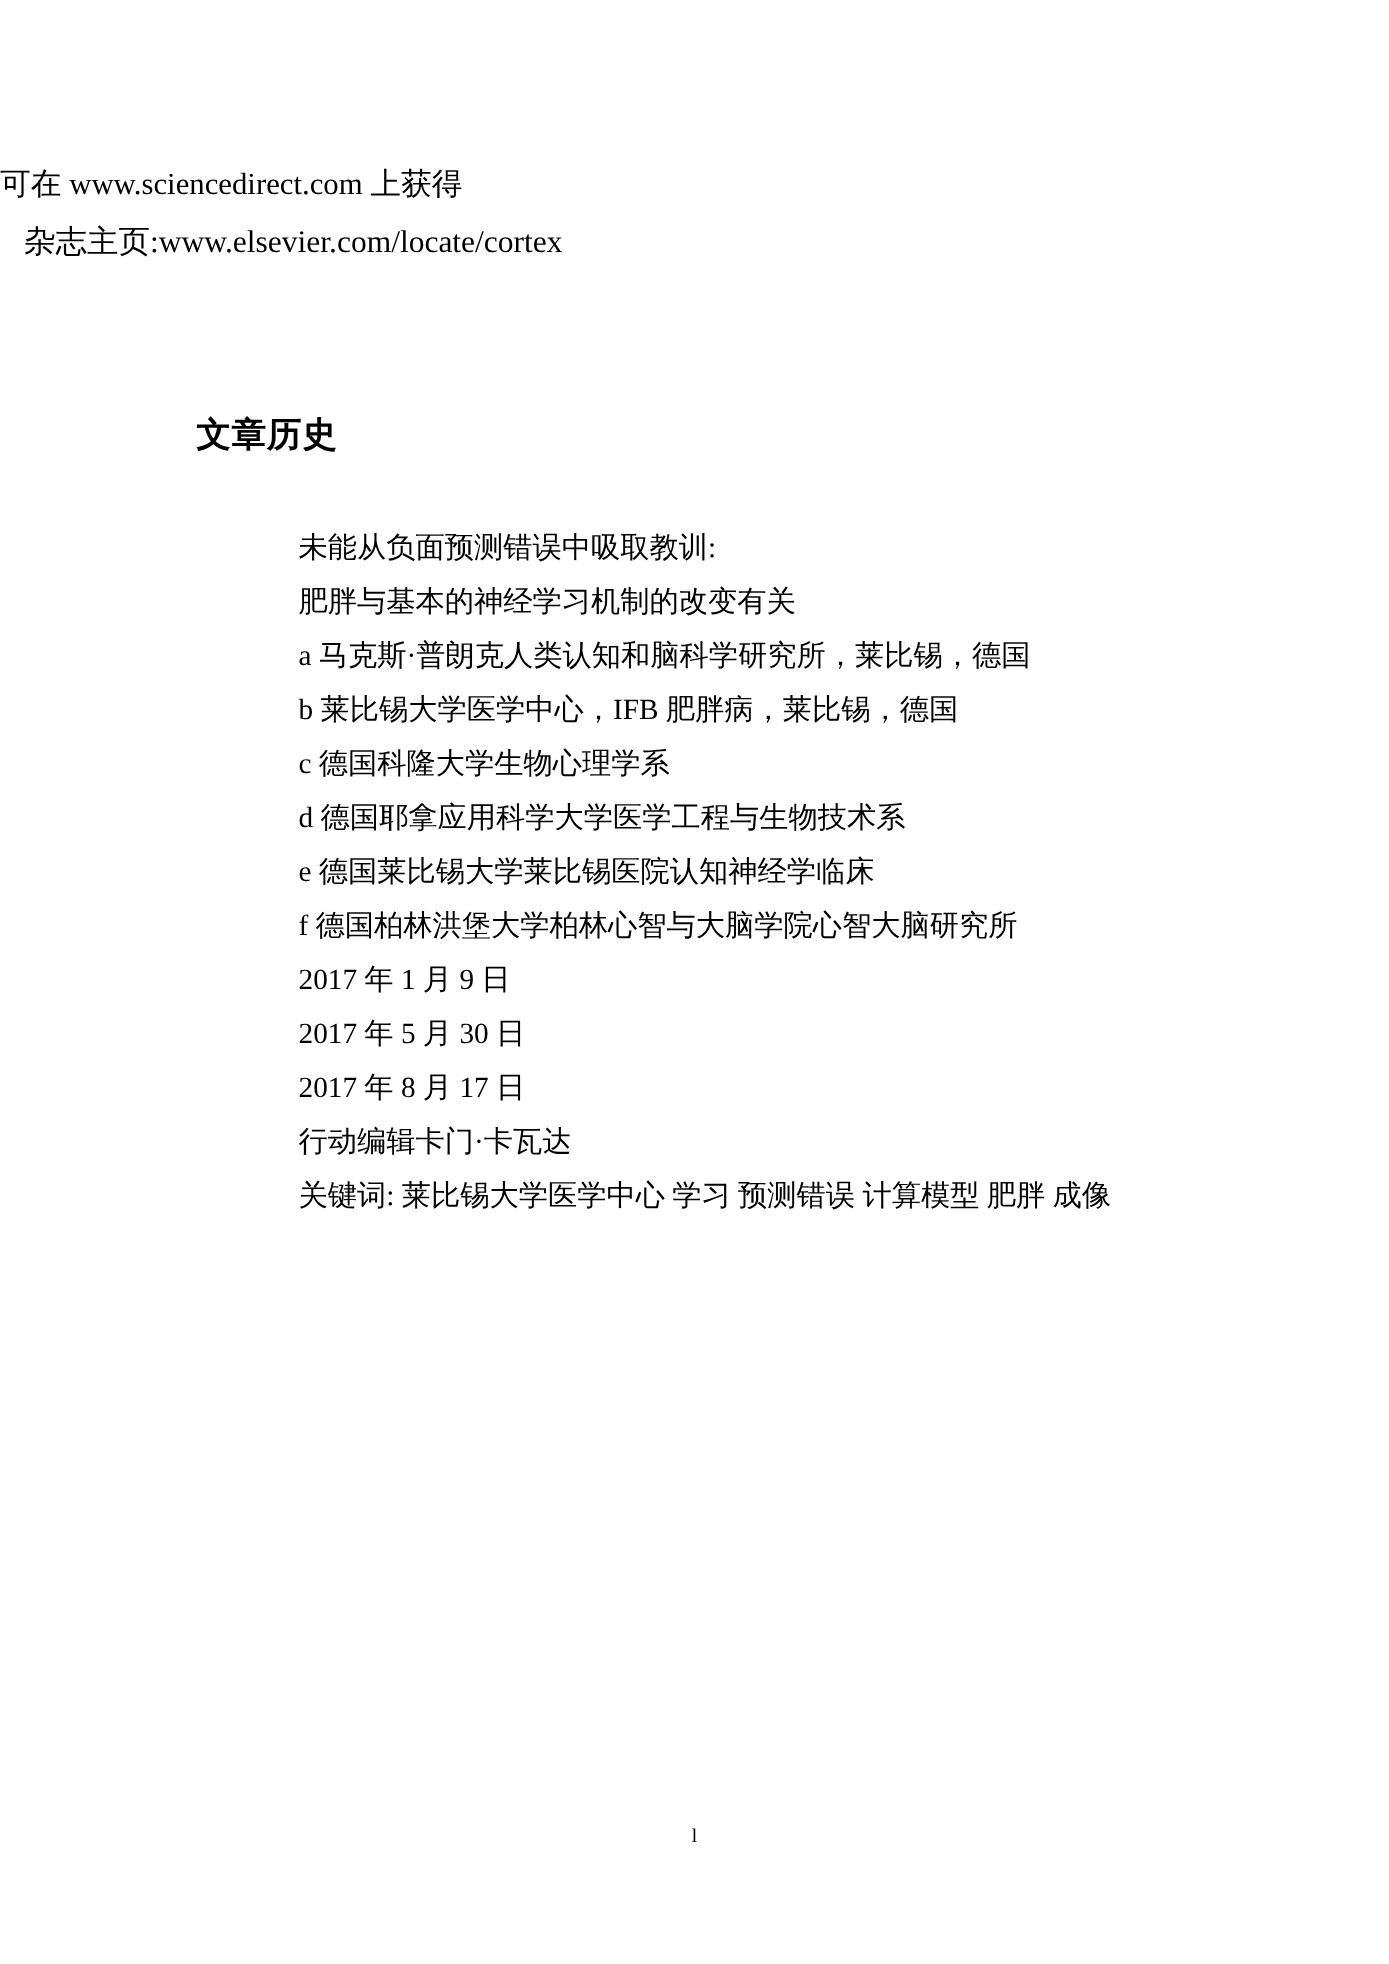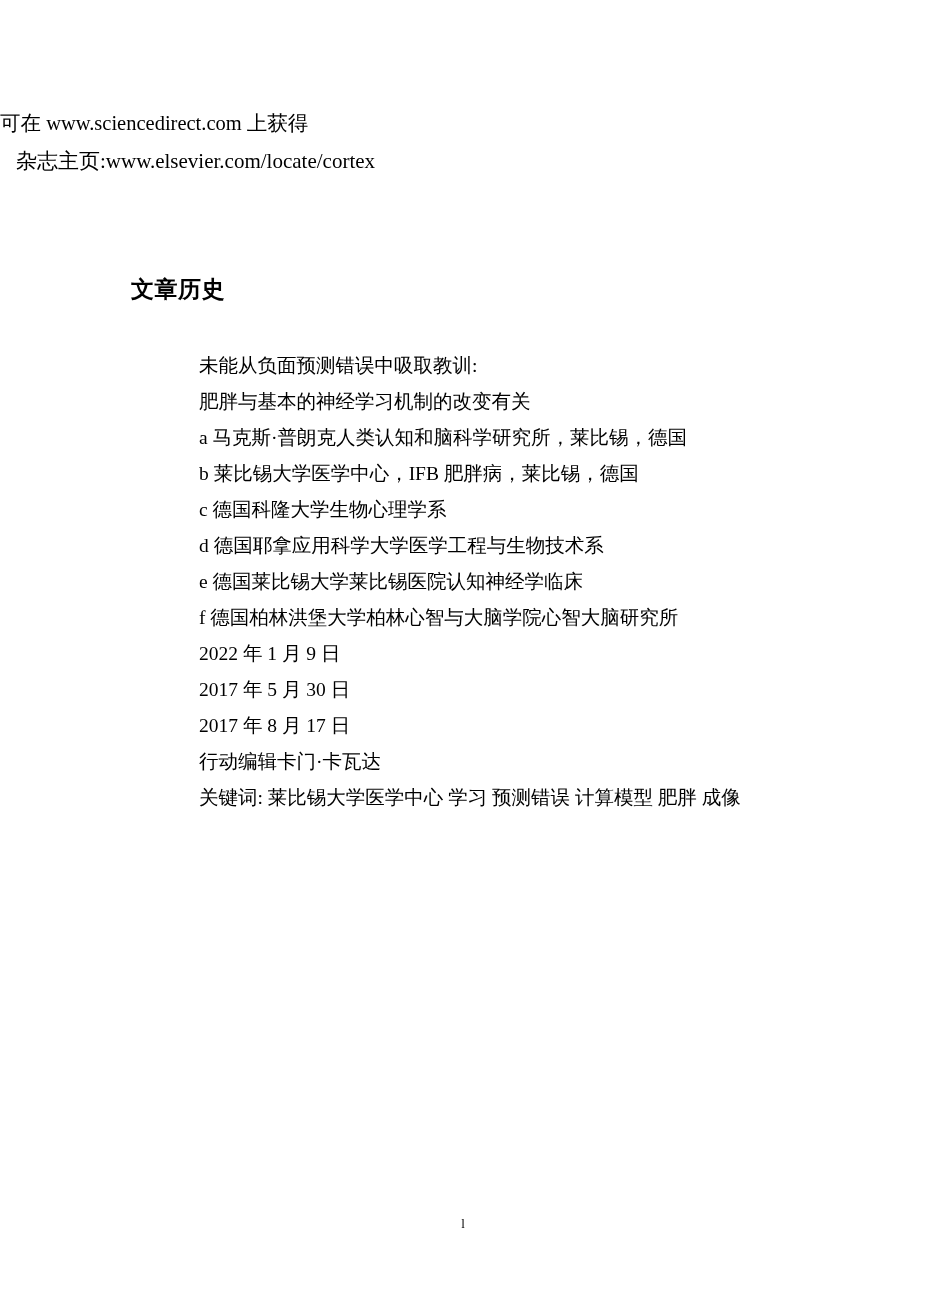--- a/index.html
+++ b/index.html
@@ -95,21 +95,21 @@
 
   <div class="body-block">
     <div class="p">未能从负面预测错误中吸取教训:</div>
     <div class="p">肥胖与基本的神经学习机制的改变有关</div>
     <div class="p">a 马克斯·普朗克人类认知和脑科学研究所，莱比锡，德国</div>
     <div class="p">b 莱比锡大学医学中心，IFB 肥胖病，莱比锡，德国</div>
     <div class="p">c 德国科隆大学生物心理学系</div>
     <div class="p">d 德国耶拿应用科学大学医学工程与生物技术系</div>
     <div class="p">e 德国莱比锡大学莱比锡医院认知神经学临床</div>
     <div class="p">f 德国柏林洪堡大学柏林心智与大脑学院心智大脑研究所</div>
-    <div class="p">2022 年 1 月 9 日</div>
+    <div class="p">2017 年 1 月 9 日</div>
     <div class="p">2017 年 5 月 30 日</div>
     <div class="p">2017 年 8 月 17 日</div>
     <div class="p">行动编辑卡门·卡瓦达</div>
     <div class="p">关键词:  莱比锡大学医学中心 学习 预测错误 计算模型 肥胖 成像</div>
   </div>
 
   <div class="footer">l</div>
 
 </div>
 

